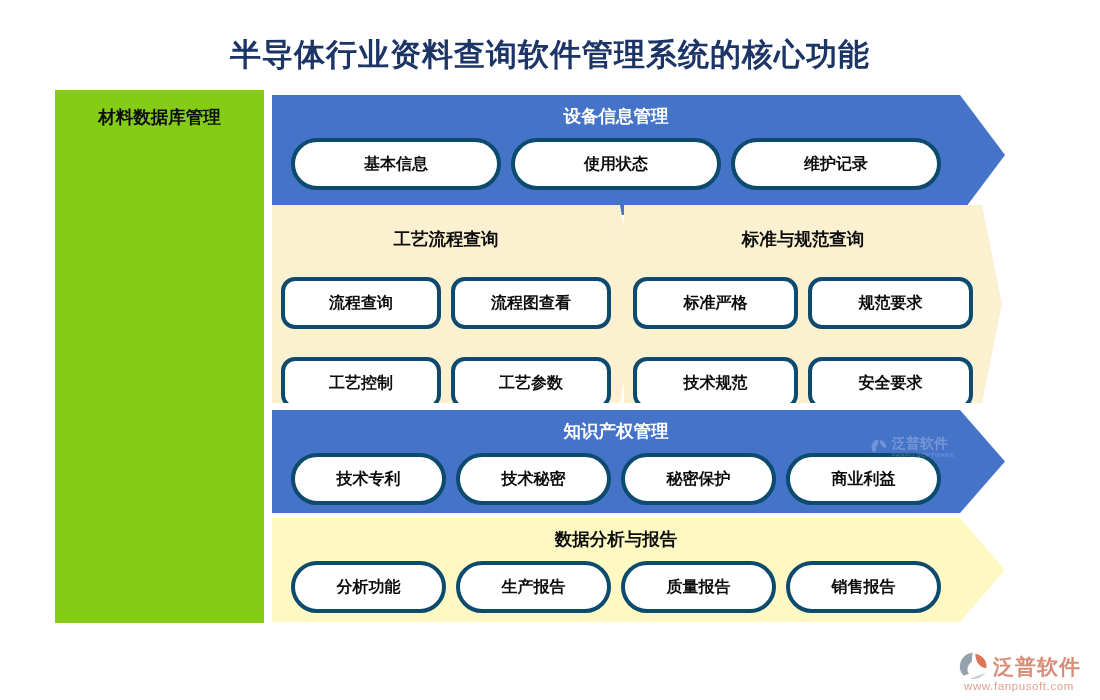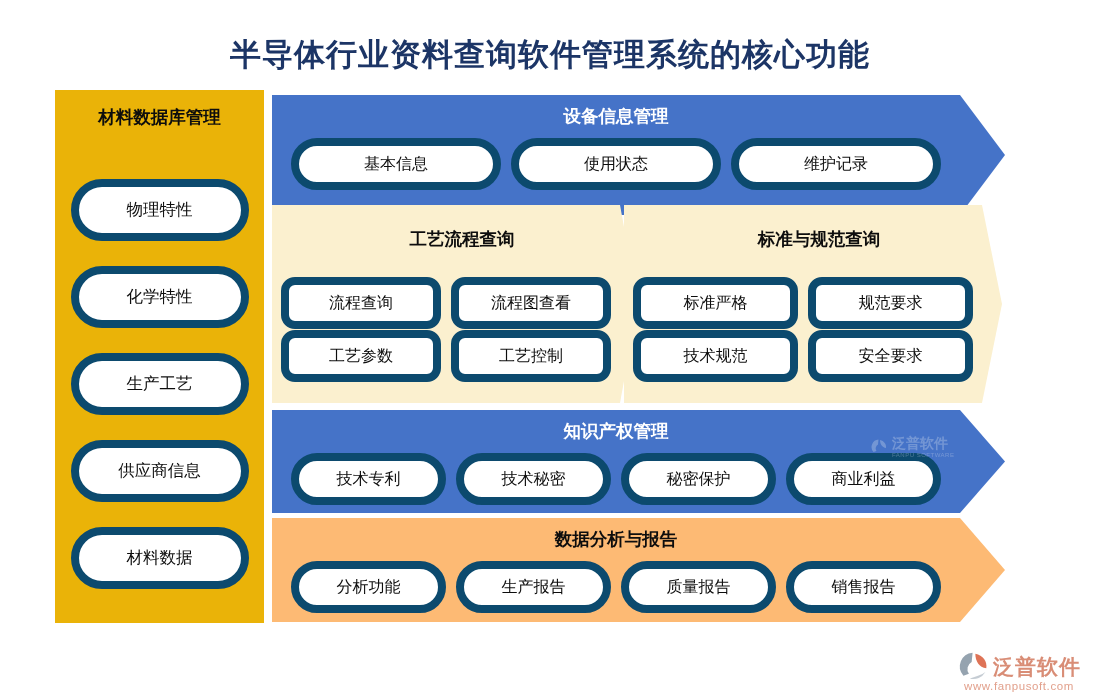--- a/index.html
+++ b/index.html
@@ -7,42 +7,42 @@
     width:1100px;height:700px;position:relative;background:#ffffff;
     font-family:"Liberation Sans","DejaVu Sans",sans-serif;overflow:hidden;
   }
   .page-title{
     position:absolute;top:34px;left:0;width:1100px;margin:0;
     text-align:center;font-size:31px;font-weight:bold;color:#1C3566;letter-spacing:1px;
   }
   
   .sidebar{
     position:absolute;left:55px;top:90px;width:209px;height:533px;
-    background:#eab308;
+    background:#84cc16;
   }
   .sidebar-title{
     margin-top:15px;text-align:center;font-size:17.5px;font-weight:bold;color:#0d0d0d;
   }
   .sidebar-pills{
     margin-top:50px;display:flex;flex-direction:column;align-items:center;gap:25px;
   }
   .pill{
-    background:#ffffff;border:8px solid #0c4a6e;color:#0d0d0d;
+    background:#ffffff;border:4px solid #0c4a6e;color:#0d0d0d;
     display:flex;align-items:center;justify-content:center;
-    font-weight:normal;font-size:16.5px;box-sizing:border-box;text-align:right;
+    font-weight:bold;font-size:16.5px;box-sizing:border-box;text-align:right;
   }
   .side-pill{width:178px;height:62px;border-radius:31px;}
   
   .banner{
     position:absolute;left:272px;width:733px;
     -webkit-clip-path:polygon(0 0,688px 0,733px 50%,688px 100%,0 100%);
     clip-path:polygon(0 0,688px 0,733px 50%,688px 100%,0 100%);
   }
   .banner-blue{background:#4573C8;}
-  .banner-lav{background:#fdba74;}
+  .banner-lav{background:#fef9c3;}
   .b1{top:95px;height:120px;}
   .b3{top:410px;height:103px;}
   .b4{top:518px;height:104px;}
   .banner-title{
     width:688px;margin-top:9px;text-align:center;
     font-size:17.5px;font-weight:bold;line-height:24px;
   }
   .banner-blue .banner-title{color:#ffffff;}
   .banner-lav .banner-title{color:#0d0d0d;}
   .banner-pills{
@@ -58,27 +58,27 @@
     left:272px;width:366px;
     -webkit-clip-path:polygon(0 0,348px 0,366px 50%,348px 100%,0 100%);
     clip-path:polygon(0 0,348px 0,366px 50%,348px 100%,0 100%);
   }
   .cream-right{
     left:624px;width:378px;
     -webkit-clip-path:polygon(0 0,358px 0,378px 50%,358px 100%,0 100%);
     clip-path:polygon(0 0,358px 0,378px 50%,358px 100%,0 100%);
   }
   .cream-title{
-    margin-top:22px;text-align:center;font-size:17.5px;font-weight:bold;color:#0d0d0d;line-height:24px;padding-left:16px;
+    margin-top:22px;text-align:center;font-size:17.5px;font-weight:bold;color:#0d0d0d;line-height:24px;
   }
   .cream-left .cream-title,.cream-left .cream-grid{width:348px;}
   .cream-right .cream-title,.cream-right .cream-grid{width:358px;}
   .cream-grid{
     box-sizing:border-box;display:grid;grid-template-columns:1fr 1fr;
-    gap:1px 10px;padding:0 9px;margin-top:26px;
+    gap:28px 10px;padding:0 9px;margin-top:26px;
   }
   .cream-pill{height:52px;border-radius:14px;font-size:16px;}
   
   .watermark{
     position:absolute;left:598px;top:26px;display:flex;align-items:center;gap:4px;
     opacity:0.30;pointer-events:none;
   }
   .watermark .wm-text{display:flex;flex-direction:column;line-height:1;}
   .watermark .wm-cn{font-size:14px;font-weight:bold;color:#dfe6f2;}
   .watermark .wm-en{font-size:6px;color:#dfe6f2;letter-spacing:0.5px;margin-top:2px;}
@@ -93,45 +93,38 @@
   .brand-name{font-size:21px;font-weight:bold;color:#D98D76;letter-spacing:1px;}
   .brand-url{font-size:11.5px;color:#E2A18D;letter-spacing:0.6px;margin-top:-3px;}
 </style>
 </head>
 <body>
 
 <h1 class="page-title">半导体行业资料查询软件管理系统的核心功能</h1>
 
 <aside class="sidebar">
   <div class="sidebar-title">材料数据库管理</div>
-  <div class="sidebar-pills">
-    <div class="pill side-pill">物理特性</div>
-    <div class="pill side-pill">化学特性</div>
-    <div class="pill side-pill">生产工艺</div>
-    <div class="pill side-pill">供应商信息</div>
-    <div class="pill side-pill">材料数据</div>
-  </div>
 </aside>
 
 <section class="banner banner-blue b1">
   <div class="banner-title">设备信息管理</div>
   <div class="banner-pills">
     <div class="pill banner-pill">基本信息</div>
     <div class="pill banner-pill">使用状态</div>
     <div class="pill banner-pill">维护记录</div>
   </div>
 </section>
 
 <section class="cream cream-left">
   <div class="cream-title">工艺流程查询</div>
   <div class="cream-grid">
     <div class="pill cream-pill">流程查询</div>
     <div class="pill cream-pill">流程图查看</div>
+    <div class="pill cream-pill">工艺控制</div>
     <div class="pill cream-pill">工艺参数</div>
-    <div class="pill cream-pill">工艺控制</div>
   </div>
 </section>
 
 <section class="cream cream-right">
   <div class="cream-title">标准与规范查询</div>
   <div class="cream-grid">
     <div class="pill cream-pill">标准严格</div>
     <div class="pill cream-pill">规范要求</div>
     <div class="pill cream-pill">技术规范</div>
     <div class="pill cream-pill">安全要求</div>

